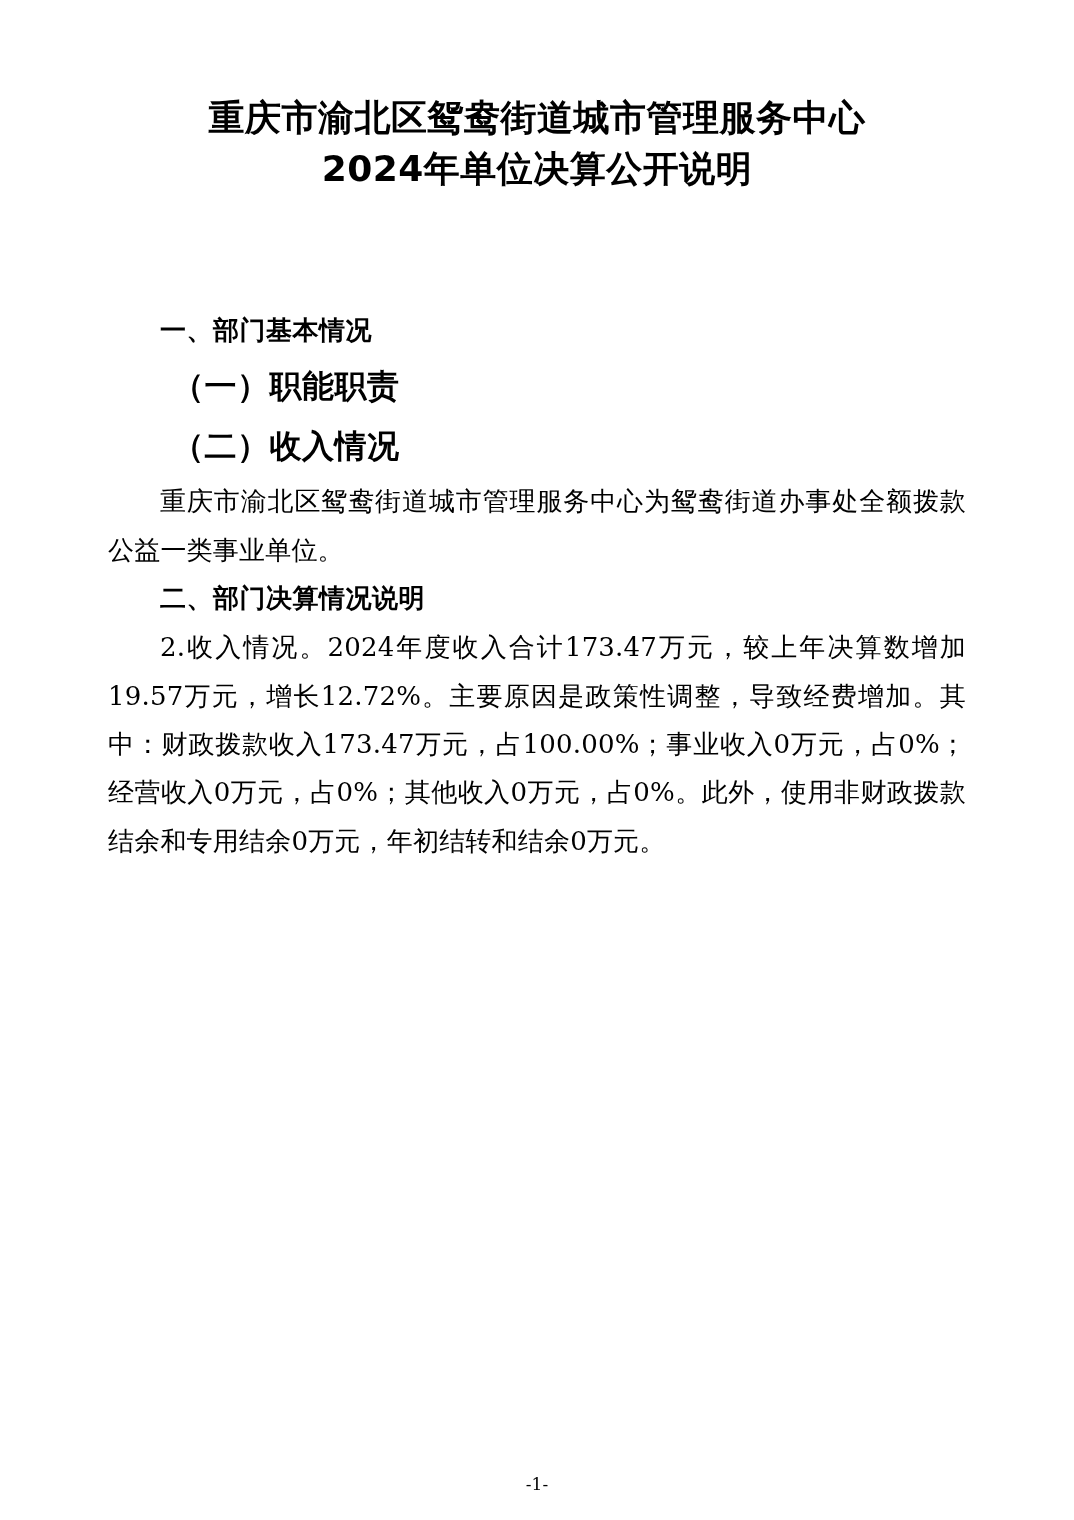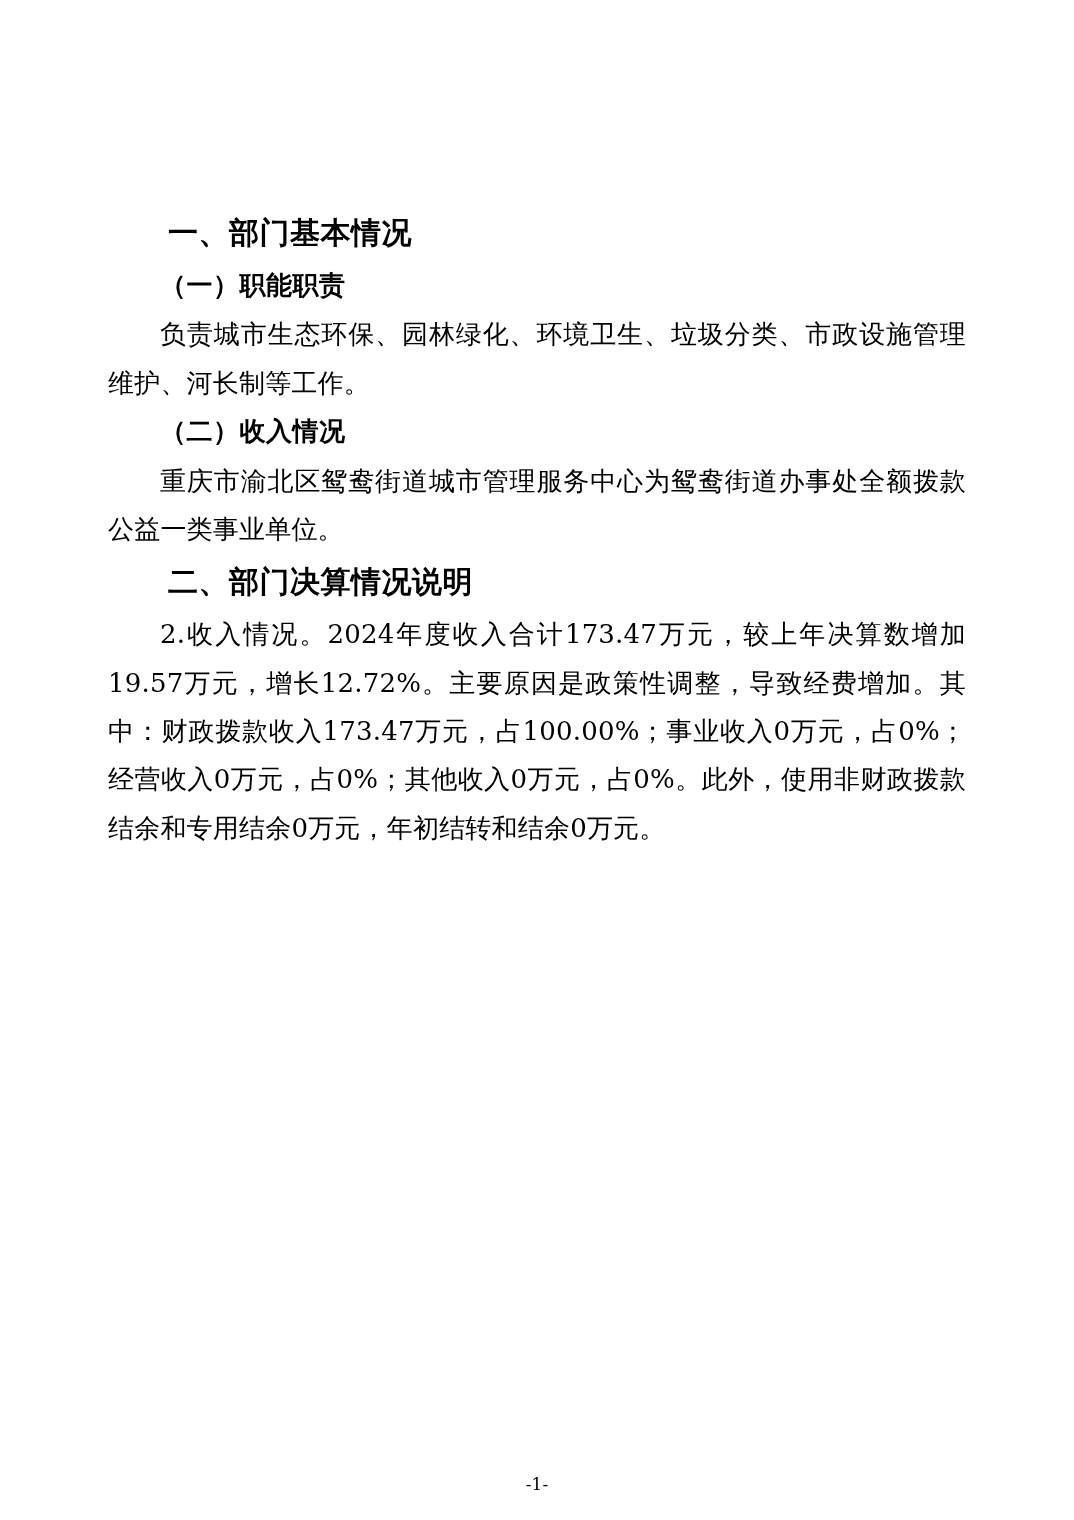--- a/index.html
+++ b/index.html
@@ -34,30 +34,30 @@
   .doc-title .line {
     display: block;
     white-space: nowrap;
   }
   .title-gap {
     height: 112px;
   }
   .heading-1 {
     font-family: "DejaVu Sans", "Liberation Sans", sans-serif;
     font-weight: bold;
-    font-size: 30px;
+    font-size: 26px;
     line-height: 1.9;
     text-indent: 2em;
     margin: 0;
     letter-spacing: 0.5px;
   }
   .heading-2 {
     font-family: "DejaVu Serif", "Liberation Serif", serif;
     font-weight: bold;
-    font-size: 26px;
+    font-size: 32px;
     line-height: 1.9;
     text-indent: 2em;
     margin: 0;
     letter-spacing: 0.5px;
   }
   p.body-text {
     font-size: 26px;
     line-height: 1.86;
     text-indent: 2em;
     margin: 0;
@@ -74,26 +74,29 @@
     font-size: 17px;
     font-family: "DejaVu Serif", "Liberation Serif", serif;
     color: #000;
   }
 </style>
 </head>
 <body>
 
 <div class="page">
 
+  <h1 class="doc-title">
+    <span class="line">重庆市渝北区鸳鸯街道城市管理服务中心</span>
+    <span class="line">2024年单位决算公开说明</span>
+  </h1>
 
   <div class="title-gap"></div>
 
   <h2 class="heading-1">一、部门基本情况</h2>
   <h3 class="heading-2">（一）职能职责</h3>
-  <p class="body-text">负责城市生态环保、园林绿化、环境卫生、垃圾分类、市政设施管理维护、河长制等工作。</p>
   <h3 class="heading-2">（二）收入情况</h3>
   <p class="body-text">重庆市渝北区鸳鸯街道城市管理服务中心为鸳鸯街道办事处全额拨款公益一类事业单位。</p>
 
   <h2 class="heading-1">二、部门决算情况说明</h2>
   <p class="body-text">2.收入情况。2024年度收入合计173.47万元，较上年决算数增加19.57万元，增长12.72%。主要原因是政策性调整，导致经费增加。其中：财政拨款收入173.47万元，占100.00%；事业收入0万元，占0%；经营收入0万元，占0%；其他收入0万元，占0%。此外，使用非财政拨款结余和专用结余0万元，年初结转和结余0万元。</p>
 
   <div class="footer">-1-</div>
 </div>
 
 </body></html>

